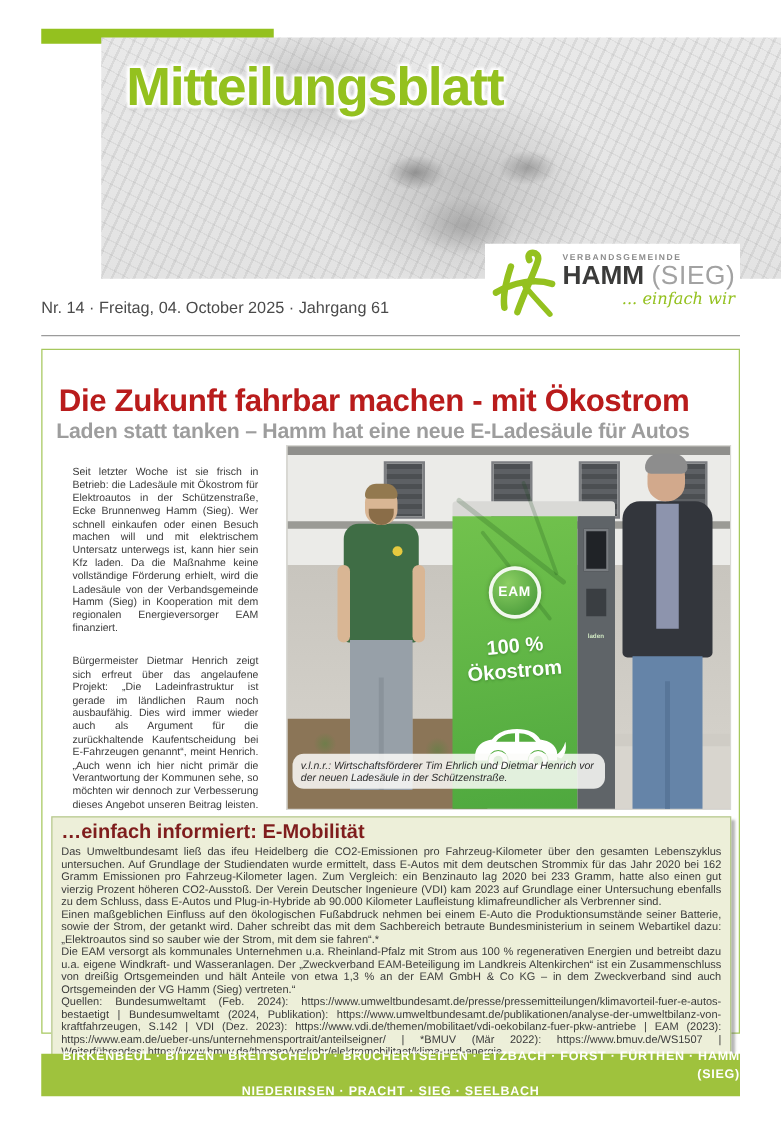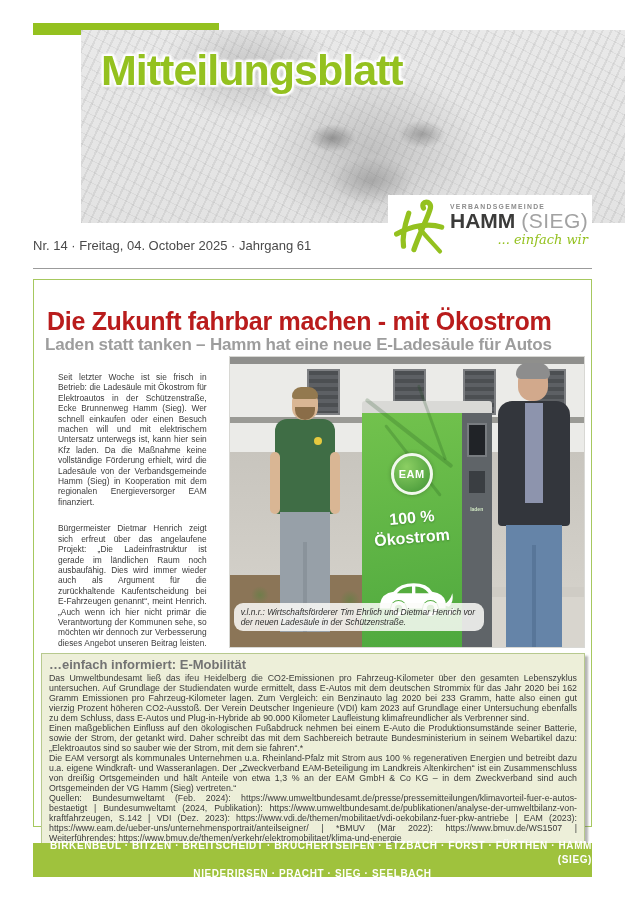--- a/index.html
+++ b/index.html
@@ -99,21 +99,21 @@
   .st-line1{position:absolute;left:0;top:108px;width:100px;text-align:center;color:#fff;font-size:16px;font-weight:bold;transform:rotate(-5deg);text-shadow:0 1px 2px rgba(0,60,0,.3);}
   .st-line2{position:absolute;left:0;top:128px;width:100px;text-align:center;color:#fff;font-size:16px;font-weight:bold;transform:rotate(-5deg);text-shadow:0 1px 2px rgba(0,60,0,.3);}
   .st-car{position:absolute;left:8px;top:168px;width:84px;height:52px;}
 
   .caption{position:absolute;left:4px;top:246px;width:250px;background:rgba(252,252,249,.85);
     border-radius:9px;padding:4px 7px;font-size:8.4px;line-height:10px;font-style:italic;color:#2e2e2e;box-sizing:border-box;}
 
   
   .infobox{position:relative;margin-top:4px;margin-left:1px;width:544px;background:#edefd9;border:1px solid #b7c98e;
     box-sizing:border-box;padding:3px 7px 6px 7px;box-shadow:3px 3px 2px rgba(90,90,90,.45);}
-  .infobox-title{font-size:13px;font-weight:bold;color:#737373;margin-bottom:1px;}
+  .infobox-title{font-size:16px;font-weight:bold;color:#7f1d1d;margin-bottom:1px;}
   .infobox p{margin:0;font-size:8.8px;line-height:10px;color:#3b3b3b;text-align:justify;}
 
   
   .footer-bar{position:absolute;left:33px;top:843px;width:559px;height:34px;background:#9fc23d;
     display:flex;flex-direction:column;align-items:center;justify-content:center;}
   .footer-bar div{color:#fff;font-size:10px;font-weight:bold;letter-spacing:.6px;line-height:14px;text-align:right;}
 </style>
 </head>
 <body>
 

